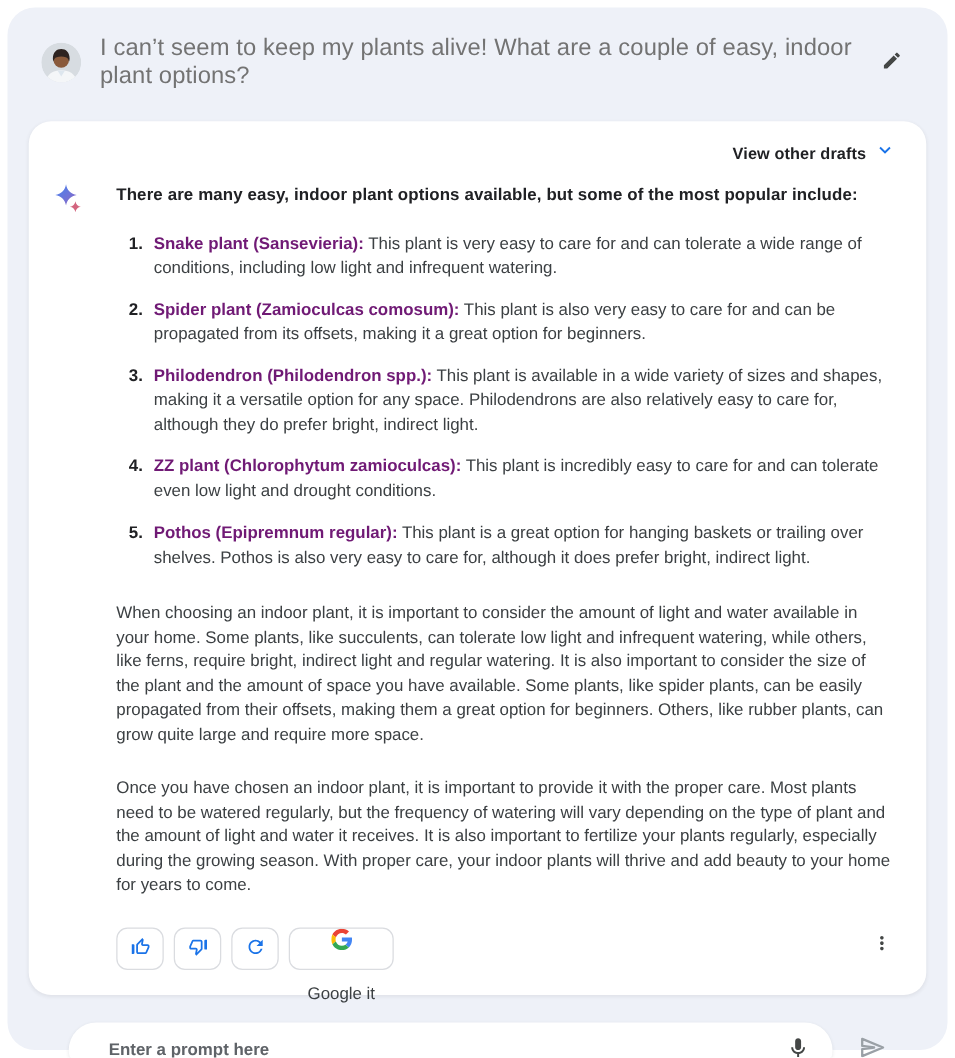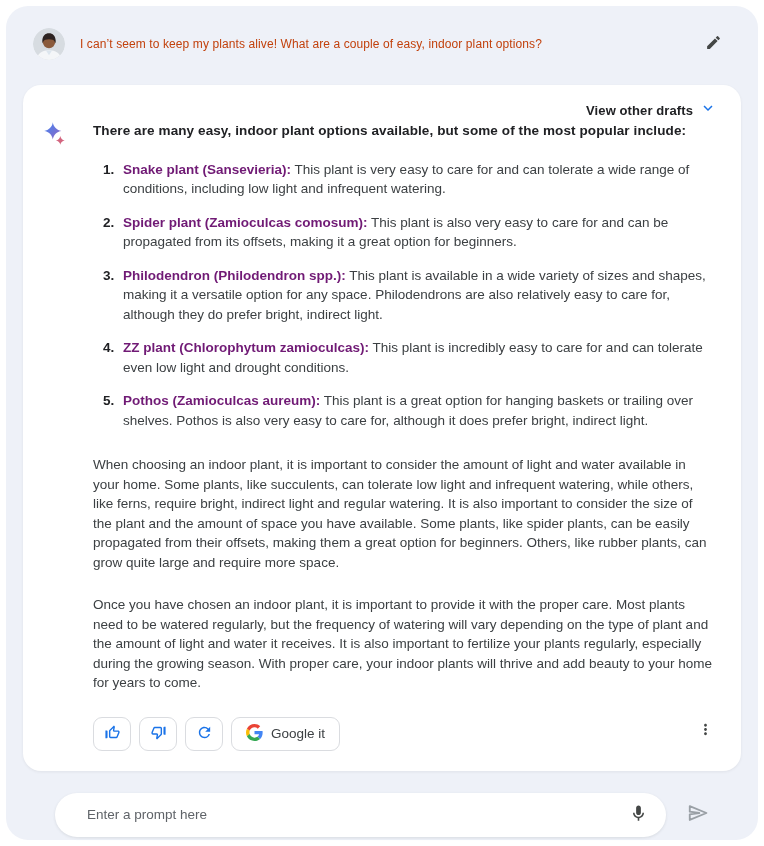--- a/index.html
+++ b/index.html
@@ -18,22 +18,22 @@
   
   .user-row {
     display: flex;
     align-items: center;
     padding: 22px 32px 0 27px;
     gap: 15px;
   }
   .avatar { width: 32px; height: 32px; border-radius: 50%; overflow: hidden; flex: none; }
   .user-query {
     flex: 1;
-    font-size: 12px;
-    color: #c2410c;
+    font-size: 19px;
+    color: #737373;
     letter-spacing: .1px;
   }
   .edit-btn {
     width: 26px; height: 26px;
     border: none; background: transparent; cursor: pointer;
     display: grid; place-items: center; flex: none;
   }
   .edit-btn svg { width: 17px; height: 17px; fill: #444746; }
 
   
@@ -52,20 +52,21 @@
     align-items: center;
     gap: 6px;
     padding: 4px 2px 0 0;
     cursor: pointer;
   }
   .drafts-label { font-size: 13px; font-weight: bold; color: #202124; letter-spacing: .1px; }
   .drafts-row svg { width: 18px; height: 18px; fill: var(--accent, #1a73e8); }
 
   .content {
     display: flex;
+    margin-top: 12px;
     gap: 12px;
   }
   .spark-col { width: 40px; flex: none; padding-left: 2px; }
   .spark-col svg { width: 25px; height: 25px; }
   .text-col { flex: 1; color: #3c4043; font-size: 13.5px; line-height: 19.5px; }
 
   .intro { max-width: 622px; font-weight: bold; color: #202124; margin-bottom: 19px; letter-spacing: .1px; }
 
   ol.plant-list { list-style: none; padding-left: 10px; margin-bottom: 25px; }
   ol.plant-list li {
@@ -96,23 +97,24 @@
     display: grid; place-items: center;
     cursor: pointer;
   }
   .icon-btn svg { width: 17px; height: 17px; fill: var(--accent, #1a73e8); }
   .icon-btn .rot180 { transform: rotate(180deg); }
   .google-btn {
     height: 34px;
     background: #fff;
     border: 1px solid #dadce0;
     border-radius: 9px;
-    display: flex; align-items: center; gap: 8px;
+    display: flex; align-items: center; gap: 24px;
     padding: 0 14px;
     cursor: pointer;
+    flex-direction: column;
   }
   .google-btn svg { width: 17px; height: 17px; }
   .google-btn span { font-size: 13.5px; color: #3c4043; }
   .kebab-btn {
     margin-left: auto;
     width: 28px; height: 28px;
     border: none; background: transparent; cursor: pointer;
     display: grid; place-items: center;
     align-self: flex-start;
   }
@@ -135,20 +137,21 @@
     align-items: center;
     padding: 0 12px 0 32px;
   }
   .prompt-input {
     flex: 1;
     border: none; outline: none;
     font-family: "Liberation Sans", sans-serif;
     font-size: 13.5px;
     color: #1f1f1f;
     background: transparent;
+    font-weight: bold;
   }
   .prompt-input::placeholder { color: #5f6368; opacity: 1; }
   .mic-btn {
     width: 32px; height: 32px;
     border: none; background: transparent; cursor: pointer;
     display: grid; place-items: center; flex: none;
   }
   .mic-btn svg { width: 19px; height: 19px; fill: #444746; }
   .send-btn {
     width: 32px; height: 32px;
@@ -230,21 +233,21 @@
           <li>
             <span class="li-num">3.</span>
             <span class="li-body"><b>Philodendron (Philodendron spp.):</b><span> This plant is available in a wide variety of sizes and shapes, making it a versatile option for any space. Philodendrons are also relatively easy to care for, although they do prefer bright, indirect light.</span></span>
           </li>
           <li>
             <span class="li-num">4.</span>
             <span class="li-body"><b>ZZ plant (Chlorophytum zamioculcas):</b><span> This plant is incredibly easy to care for and can tolerate even low light and drought conditions.</span></span>
           </li>
           <li>
             <span class="li-num">5.</span>
-            <span class="li-body"><b>Pothos (Zamioculcas aureum):</b><span> This plant is a great option for hanging baskets or trailing over shelves. Pothos is also very easy to care for, although it does prefer bright, indirect light.</span></span>
+            <span class="li-body"><b>Pothos (Epipremnum regular):</b><span> This plant is a great option for hanging baskets or trailing over shelves. Pothos is also very easy to care for, although it does prefer bright, indirect light.</span></span>
           </li>
         </ol>
 
         <p class="para">When choosing an indoor plant, it is important to consider the amount of light and water available in your home. Some plants, like succulents, can tolerate low light and infrequent watering, while others, like ferns, require bright, indirect light and regular watering. It is also important to consider the size of the plant and the amount of space you have available. Some plants, like spider plants, can be easily propagated from their offsets, making them a great option for beginners. Others, like rubber plants, can grow quite large and require more space.</p>
         <p class="para">Once you have chosen an indoor plant, it is important to provide it with the proper care. Most plants need to be watered regularly, but the frequency of watering will vary depending on the type of plant and the amount of light and water it receives. It is also important to fertilize your plants regularly, especially during the growing season. With proper care, your indoor plants will thrive and add beauty to your home for years to come.</p>
 
         <div class="actions-row">
           <button class="icon-btn">
             <span>
               <svg viewBox="0 0 24 24">

